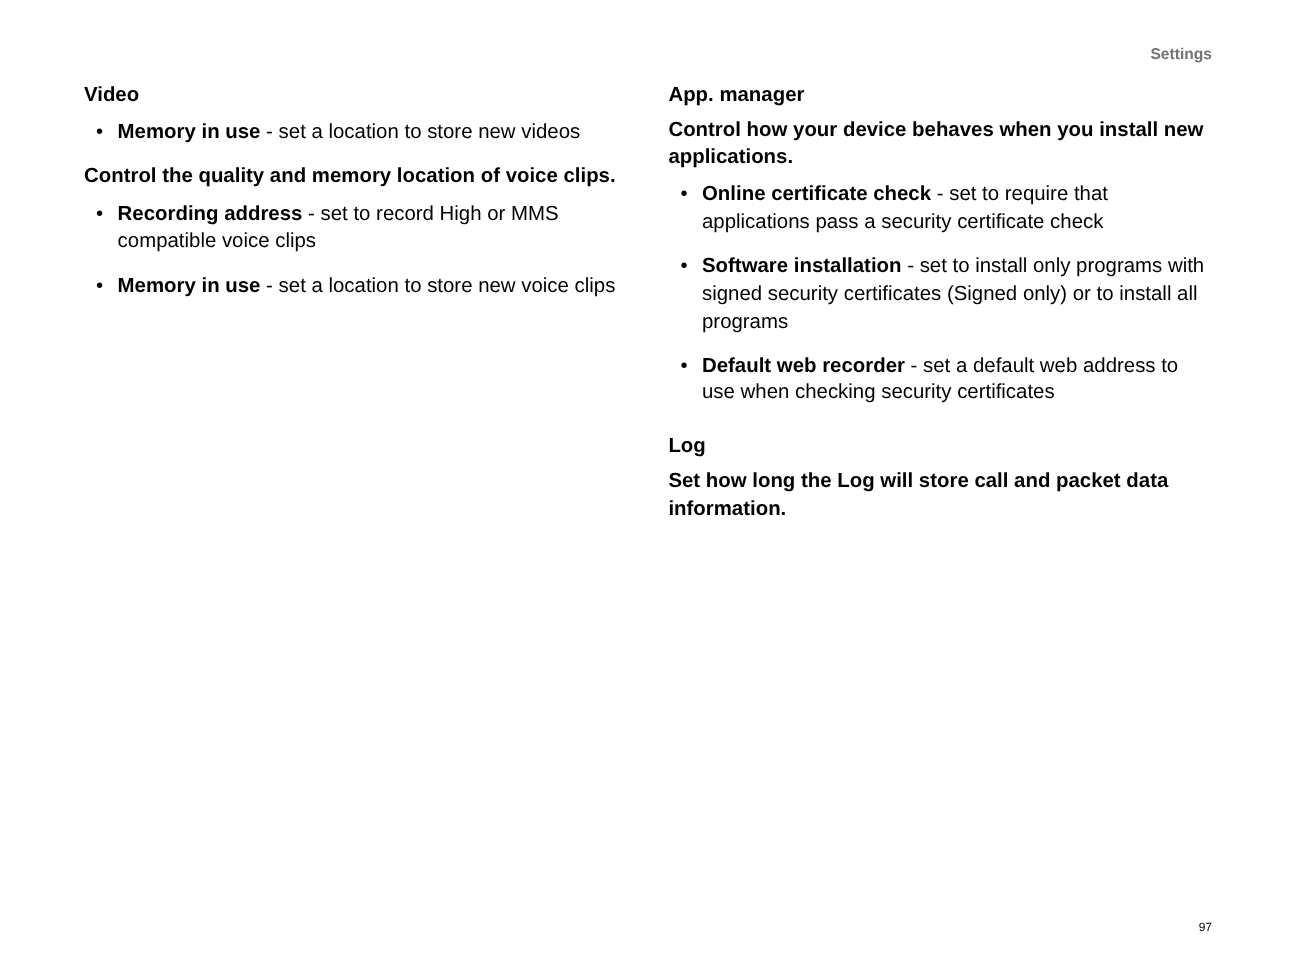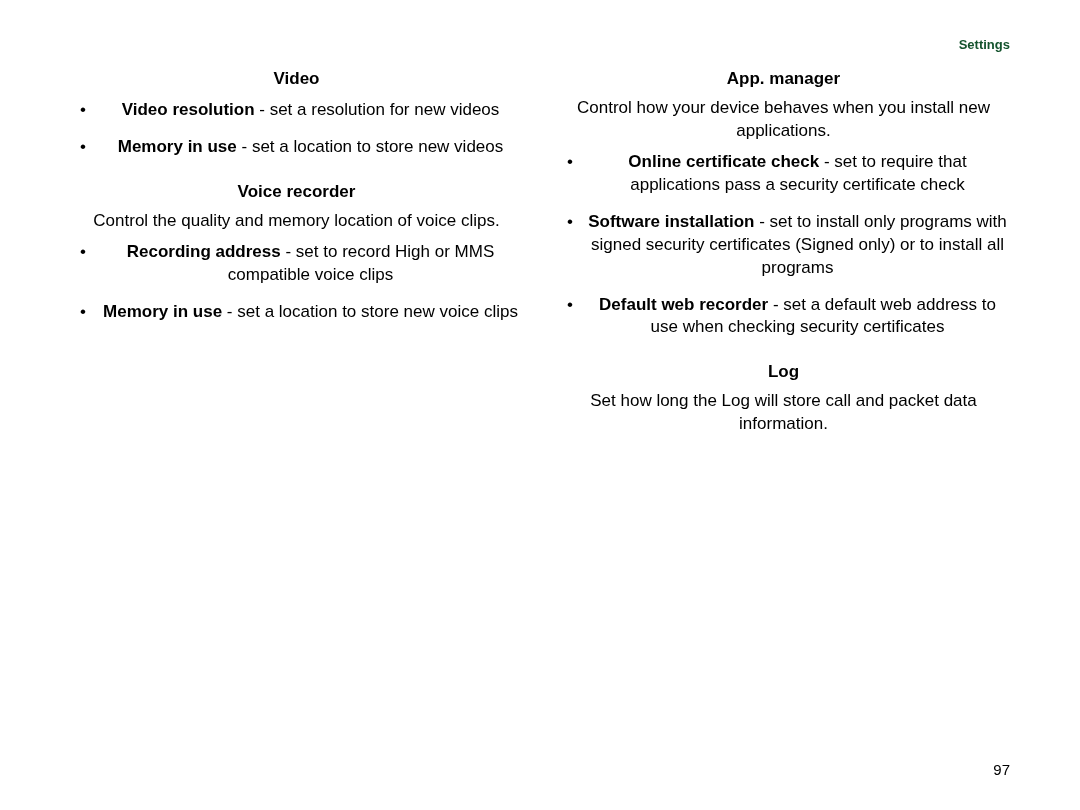--- a/index.html
+++ b/index.html
@@ -15,54 +15,54 @@
       background: #fff;
       width: 1080px;
       height: 810px;
       padding: 36px 70px 30px 70px;
       position: relative;
     }
     .header-label {
       position: absolute;
       top: 36px;
       right: 70px;
-      color: #14532d;
+      color: #737373;
       font-weight: bold;
       font-size: 13px;
     }
     .page-number {
       position: absolute;
       bottom: 30px;
       right: 70px;
-      font-size: 15px;
+      font-size: 10px;
     }
     .columns {
       display: flex;
       gap: 34px;
       margin-top: 30px;
-      text-align: center;
     }
     .col {
       flex: 1;
       min-width: 0;
     }
     h2 {
       font-size: 17px;
       font-weight: bold;
       margin-top: 22px;
       margin-bottom: 6px;
     }
     h3 {
       font-size: 17px;
       font-weight: bold;
       margin-top: 2px;
       margin-bottom: 8px;
     }
     p {
       margin-bottom: 8px;
+      font-weight: bold;
     }
     ul {
       list-style: none;
       padding-left: 0;
     }
     li {
       position: relative;
       padding-left: 28px;
       margin-bottom: 14px;
     }
@@ -80,25 +80,23 @@
 </head>
 <body>
 
 <div class="header-label">Settings</div>
 
 <div class="columns">
   <div class="col">
 
     <h3>Video</h3>
     <ul>
-      <li><span class="b">Video resolution</span><span> - set a resolution for new videos</span></li>
       <li><span class="b">Memory in use</span><span> - set a location to store new videos</span></li>
     </ul>
 
-    <h2>Voice recorder</h2>
     <p>Control the quality and memory location of voice clips.</p>
     <ul>
       <li><span class="b">Recording address</span><span> - set to record High or MMS compatible voice clips</span></li>
       <li><span class="b">Memory in use</span><span> - set a location to store new voice clips</span></li>
     </ul>
 
   </div>
 
   <div class="col">
 

